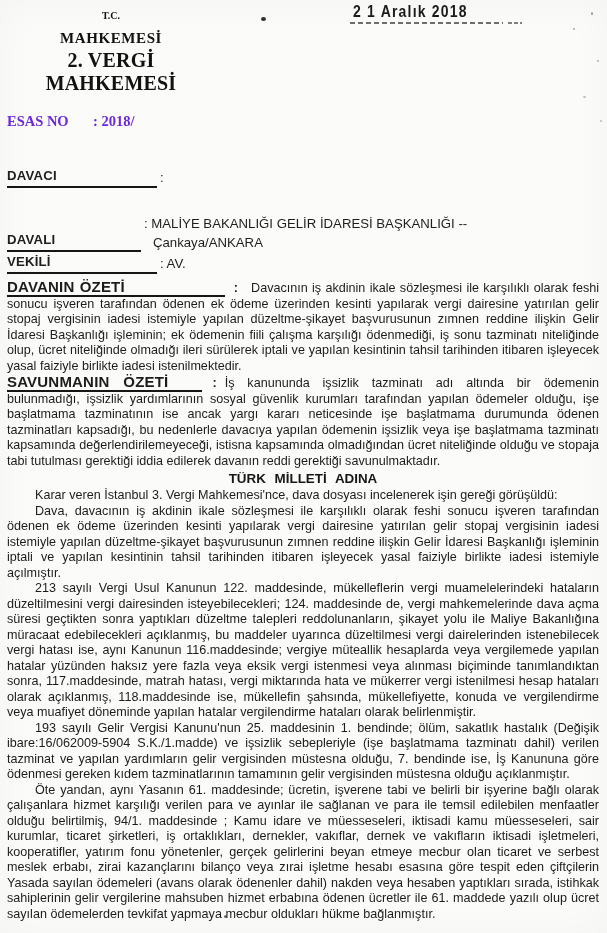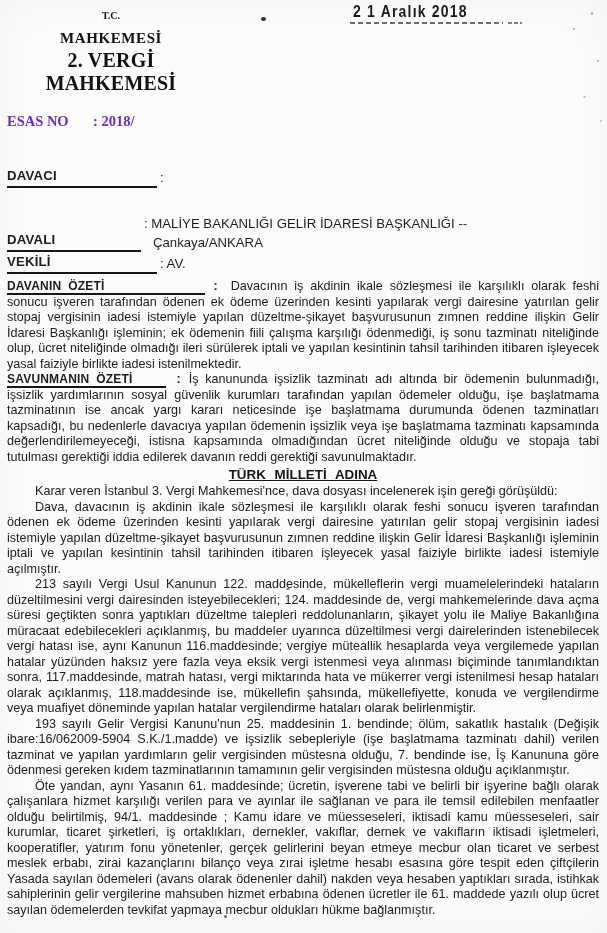--- a/index.html
+++ b/index.html
@@ -33,26 +33,26 @@
   .w150{width:150px;}
   .w134{width:134px;}
   .party-value{padding-left:3px;white-space:nowrap;}
   .davali-row{margin-top:26px;}
   .davali-value{padding-left:3px;line-height:19px;}
   .davali-line2{padding-left:9px;}
 
   
   .doc-body{margin-top:5px;}
   .sum-para,.bp{text-align:justify;font-size:12.6px;line-height:15.5px;margin:0;color:#1c1c1c;}
-  .sum-label{font-weight:700;font-size:12px;border-bottom:2px solid #161616;letter-spacing:.2px;}
+  .sum-label{font-weight:700;font-size:15px;border-bottom:2px solid #161616;letter-spacing:.2px;}
   .pad-dava{padding-right:100px;}
   .pad-savunma{padding-right:34px;}
   .colon1{font-weight:700;margin:0 13px 0 9px;}
   .colon2{font-weight:700;margin:0 8px 0 10px;}
-  .adina{text-align:center;font-weight:700;font-size:13.4px;line-height:17px;word-spacing:5px;margin:1px 0;color:#161616;text-decoration:underline;}
+  .adina{text-align:center;font-weight:700;font-size:13.4px;line-height:17px;word-spacing:5px;margin:1px 0;color:#161616;}
   .bp{text-indent:28px;}
 
   
   .speck{position:absolute;background:#2e2e2e;border-radius:50%;}
 </style>
 </head>
 <body>
 
 <div class="page">
 

